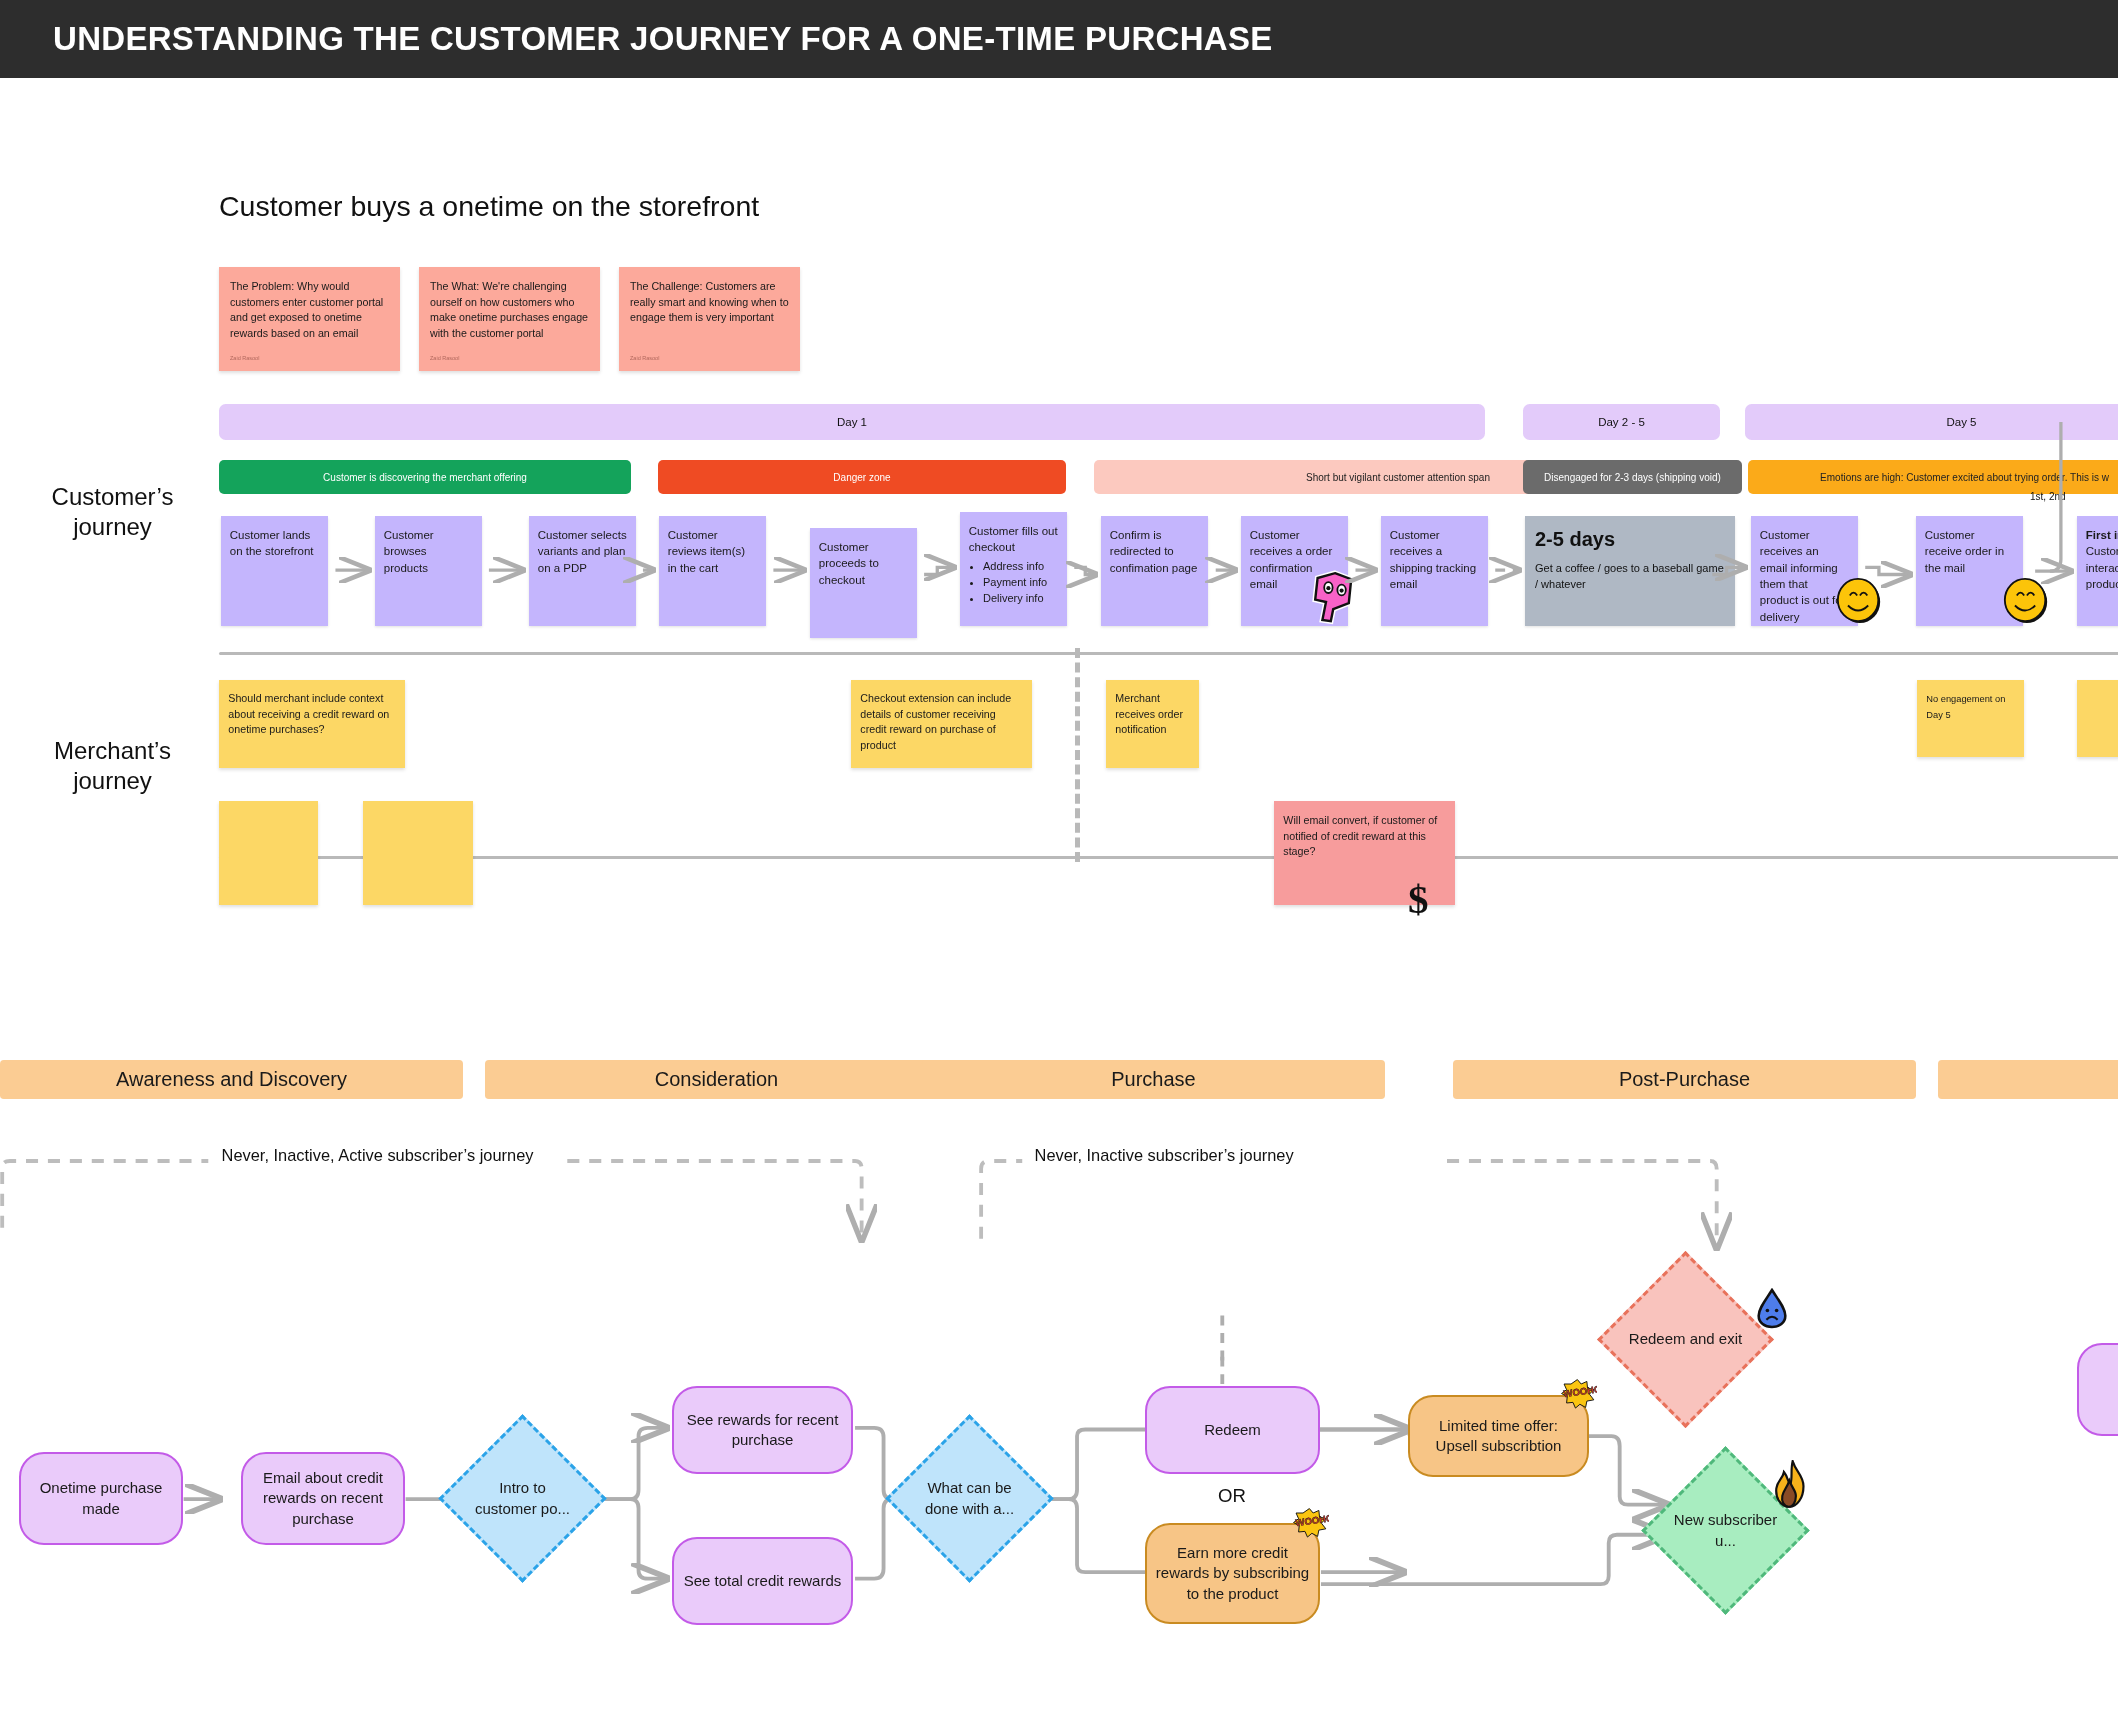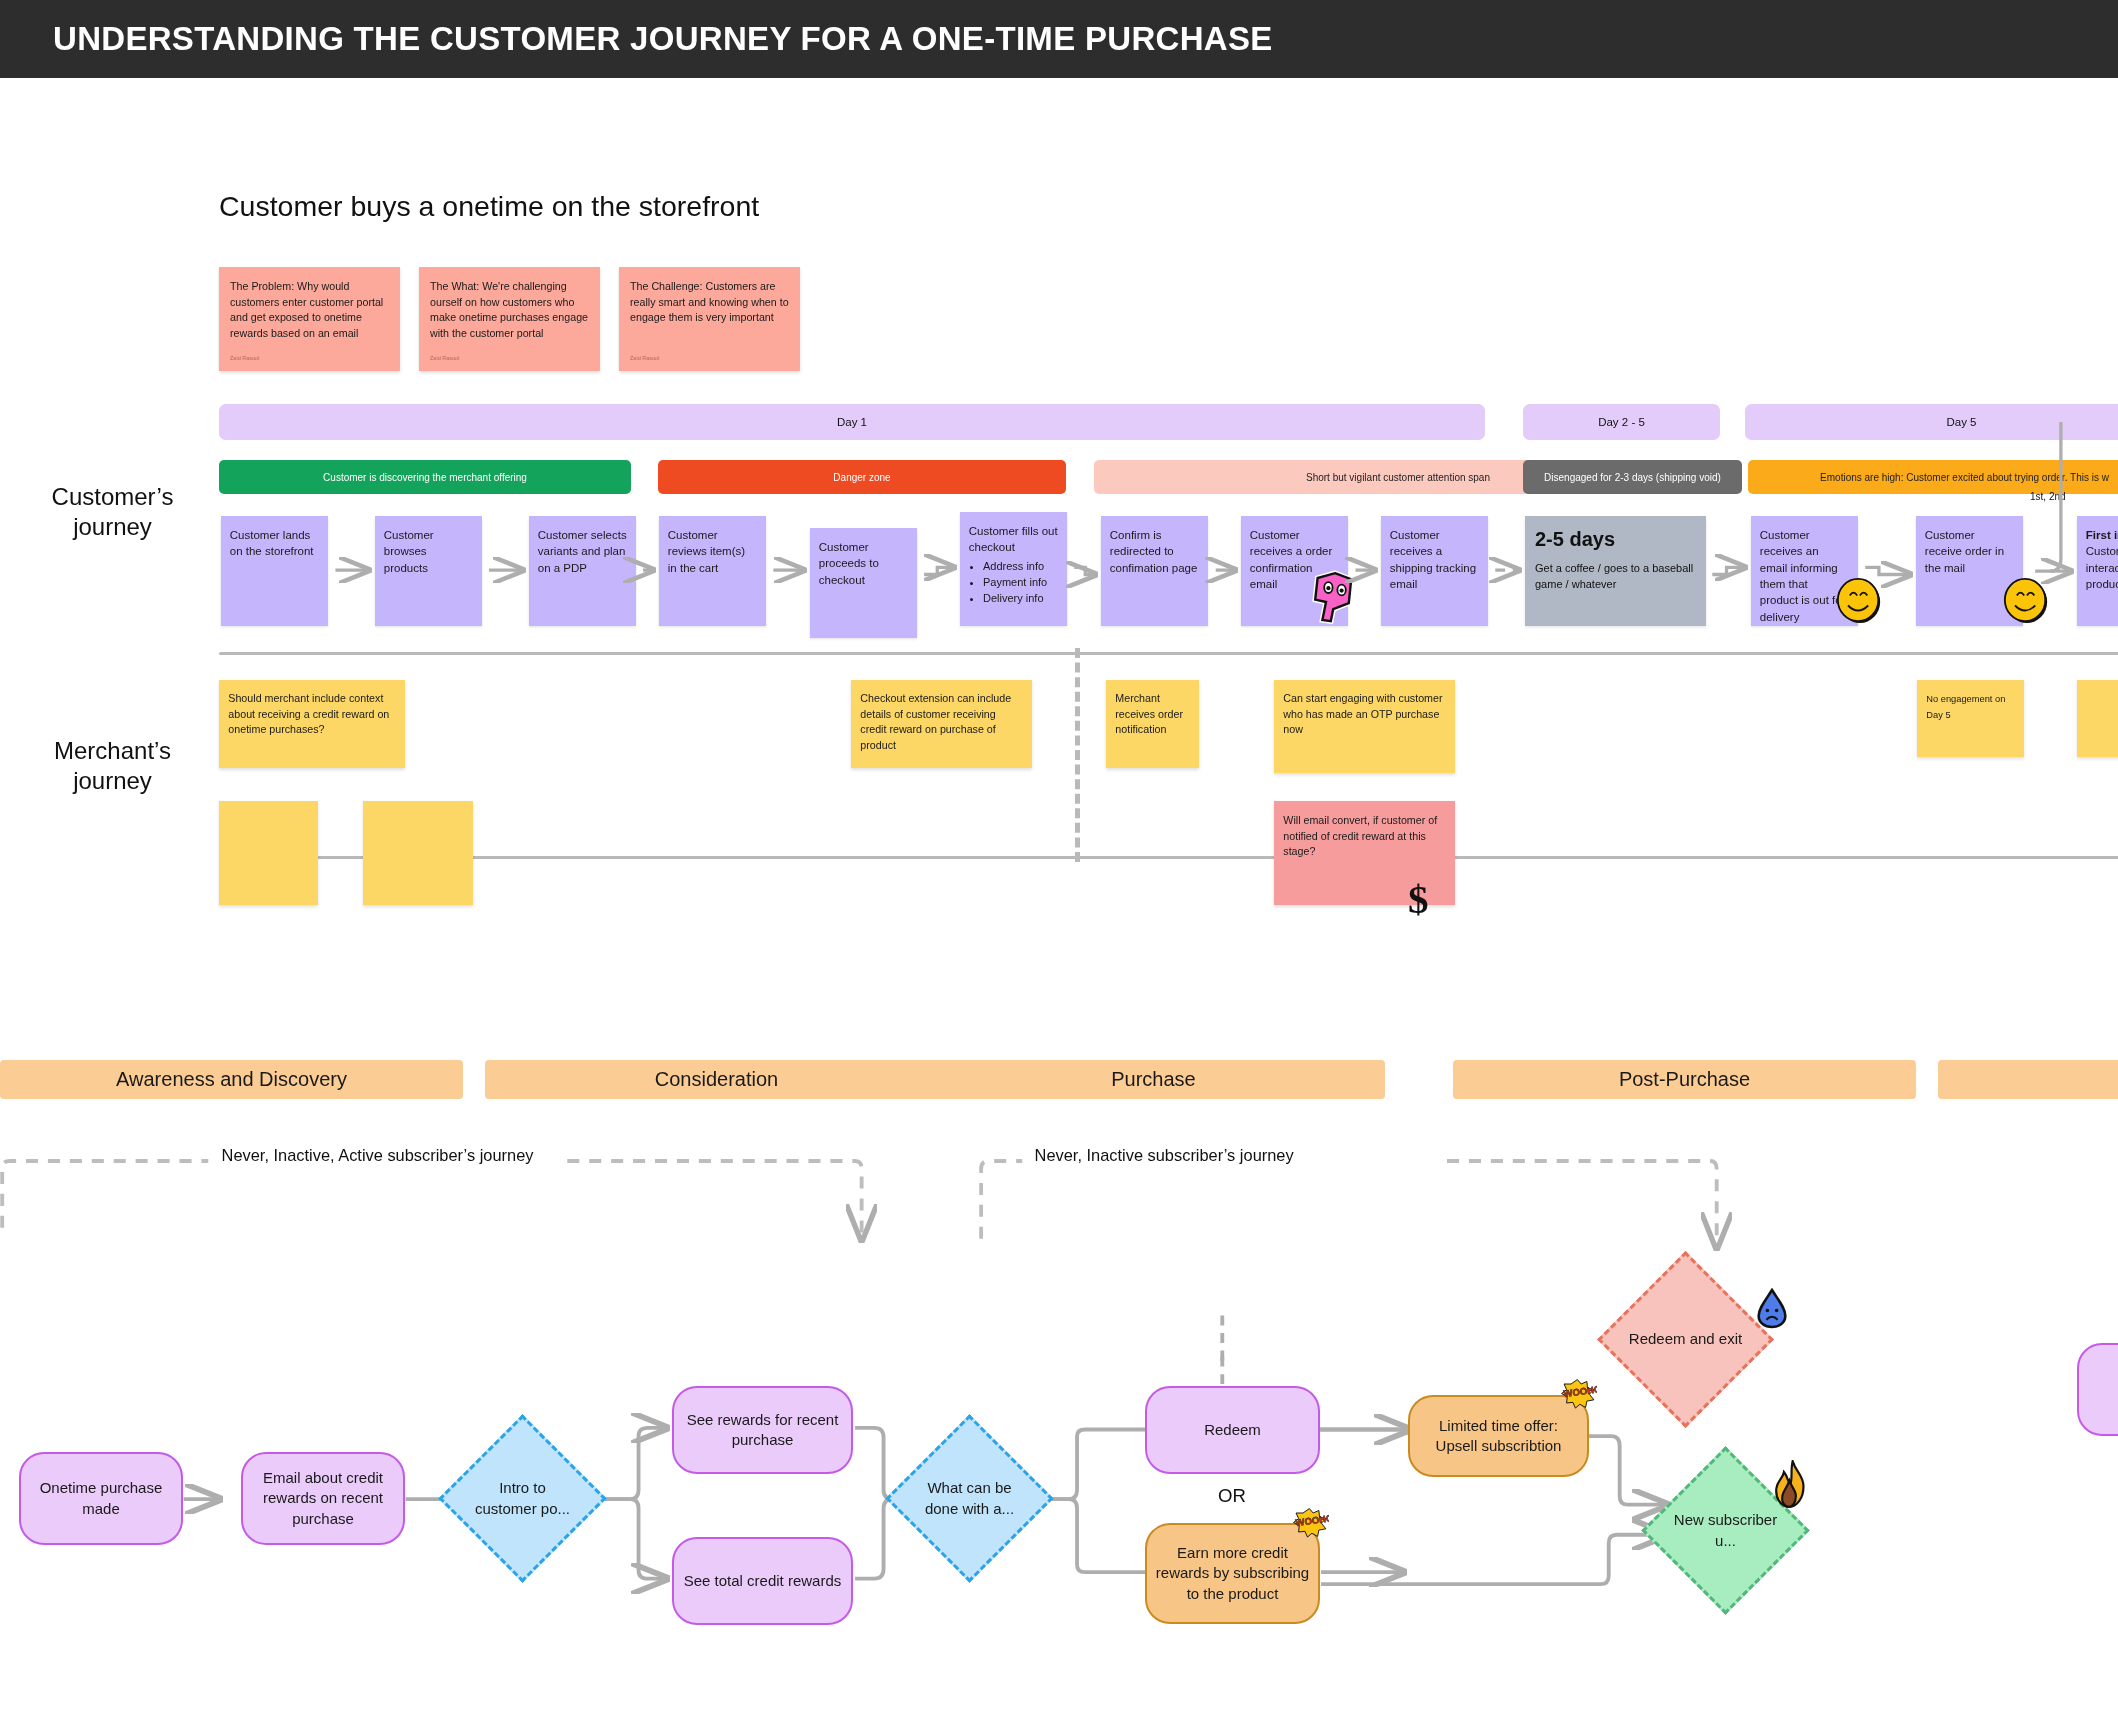--- a/index.html
+++ b/index.html
@@ -198,21 +198,21 @@
   <div class="bluebox" style="left:1101px; top:438px; width:107px; height:110px;">
     <span>Confirm is redirected to confimation page</span>
   </div>
   <div class="bluebox" style="left:1241px; top:438px; width:107px; height:110px;">
     <span>Customer receives a order confirmation email</span>
   </div>
   <div class="bluebox" style="left:1381px; top:438px; width:107px; height:110px;">
     <span>Customer receives a shipping tracking email</span>
   </div>
 
-  <div class="greybox" style="left:1525px; top:438px; width:181px; height:110px;">
+  <div class="greybox" style="left:1525px; top:438px; width:210px; height:110px;">
     <span class="big">2-5 days</span>
     <span class="sub">Get a coffee / goes to a baseball game / whatever</span>
   </div>
 
   <div class="bluebox" style="left:1751px; top:438px; width:107px; height:110px;">
     <span>Customer receives an email informing them that product is out for delivery</span>
   </div>
   <div class="bluebox" style="left:1916px; top:438px; width:107px; height:110px;">
     <span>Customer receive order in the mail</span>
   </div>
@@ -258,23 +258,20 @@
   <div class="vdash" style="left:1075px; top:570px; height:214px;"></div>
 
   <div class="yellowcard" style="left:219px; top:602px; width:186px; height:88px;">
     <span>Should merchant include context about receiving a credit reward on onetime purchases?</span>
   </div>
   <div class="yellowcard" style="left:851px; top:602px; width:181px; height:88px;">
     <span>Checkout extension can include details of customer receiving credit reward on purchase of product</span>
   </div>
   <div class="yellowcard" style="left:1106px; top:602px; width:93px; height:88px;">
     <span>Merchant receives order notification</span>
-  </div>
-  <div class="yellowcard" style="left:1274px; top:602px; width:181px; height:93px;">
-    <span>Can start engaging with customer who has made an OTP purchase now</span>
   </div>
   <div class="yellowcard" style="left:1917px; top:602px; width:107px; height:77px;">
     <span style="font-size:9.3px;">No engagement on Day 5</span>
   </div>
   <div class="yellowcard" style="left:2077px; top:602px; width:93px; height:77px;">
     <span></span>
   </div>
   <div class="yellowcard" style="left:219px; top:723px; width:99px; height:104px;">
     <span></span>
   </div>

